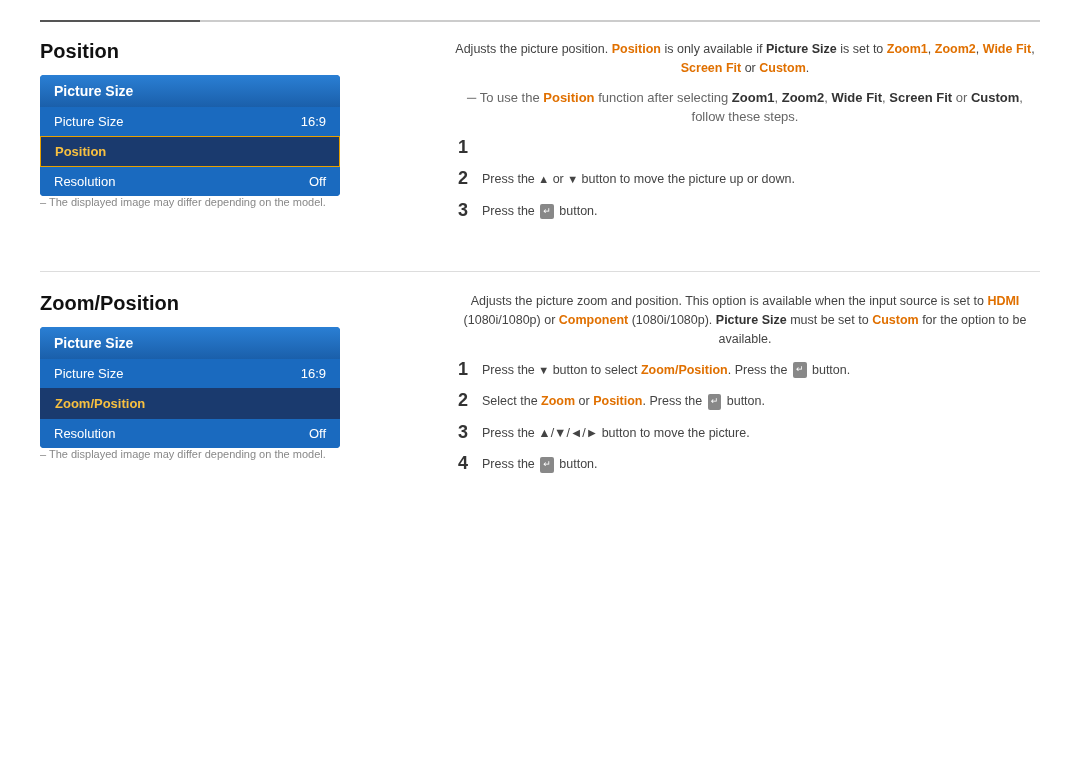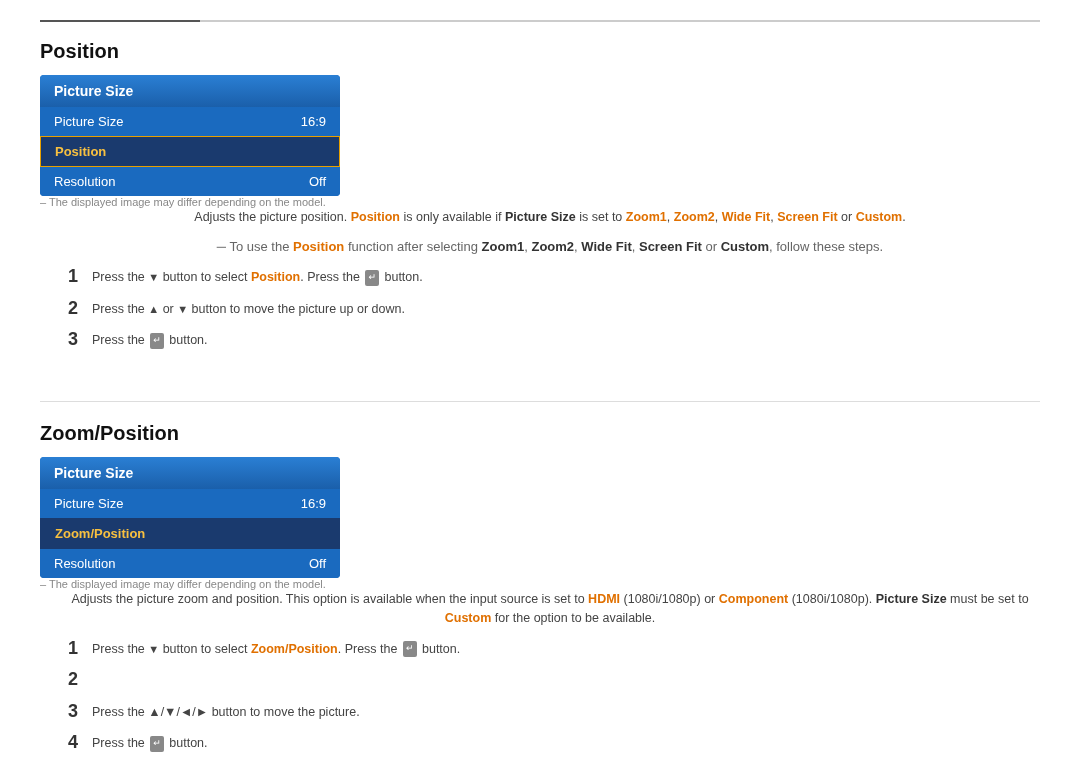--- a/index.html
+++ b/index.html
@@ -23,22 +23,23 @@
     .top-divider {
       width: 100%;
       height: 2px;
       background: linear-gradient(to right, #555 160px, #ccc 160px);
       margin-bottom: 18px;
     }
 
     
     .section {
       display: flex;
-      flex-direction: column;
+      flex-direction: row;
       margin-bottom: 30px;
+      gap: 30px;
     }
 
     .section-left {
       width: 360px;
       flex-shrink: 0;
       padding-right: 20px;
     }
 
     .section-right {
       flex: 1;
@@ -222,23 +223,20 @@
       <p class="description-text">
         Adjusts the picture position. <span class="highlight-orange">Position</span> is only available if <span class="highlight-bold">Picture Size</span> is set to <span class="highlight-orange">Zoom1</span>, <span class="highlight-orange">Zoom2</span>, <span class="highlight-orange">Wide Fit</span>, <span class="highlight-orange">Screen Fit</span> or <span class="highlight-orange">Custom</span>.
       </p>
       <p class="description-text" style="font-size:13px; color:#666;">
         ─ To use the <span class="highlight-orange">Position</span> function after selecting <span class="highlight-bold">Zoom1</span>, <span class="highlight-bold">Zoom2</span>, <span class="highlight-bold">Wide Fit</span>, <span class="highlight-bold">Screen Fit</span> or <span class="highlight-bold">Custom</span>, follow these steps.
       </p>
 
       <ol class="steps-list">
         <li class="step-item">
           <span class="step-number">1</span>
-          <span class="step-text">
-            Press the <span class="arrow-down">▼</span> button to select <span class="highlight-orange">Position</span>. Press the <span class="enter-btn">↵</span> button.
-          </span>
         </li>
         <li class="step-item">
           <span class="step-number">2</span>
           <span class="step-text">
             Press the <span class="arrow-up">▲</span> or <span class="arrow-down">▼</span> button to move the picture up or down.
           </span>
         </li>
         <li class="step-item">
           <span class="step-number">3</span>
           <span class="step-text">
@@ -280,20 +278,23 @@
 
       <ol class="steps-list">
         <li class="step-item">
           <span class="step-number">1</span>
           <span class="step-text">
             Press the <span class="arrow-down">▼</span> button to select <span class="highlight-orange">Zoom/Position</span>. Press the <span class="enter-btn">↵</span> button.
           </span>
         </li>
         <li class="step-item">
           <span class="step-number">2</span>
+          <span class="step-text">
+            Select the <span class="highlight-orange">Zoom</span> or <span class="highlight-orange">Position</span>. Press the <span class="enter-btn">↵</span> button.
+          </span>
         </li>
         <li class="step-item">
           <span class="step-number">3</span>
           <span class="step-text">
             Press the ▲/▼/◄/► button to move the picture.
           </span>
         </li>
         <li class="step-item">
           <span class="step-number">4</span>
           <span class="step-text">

